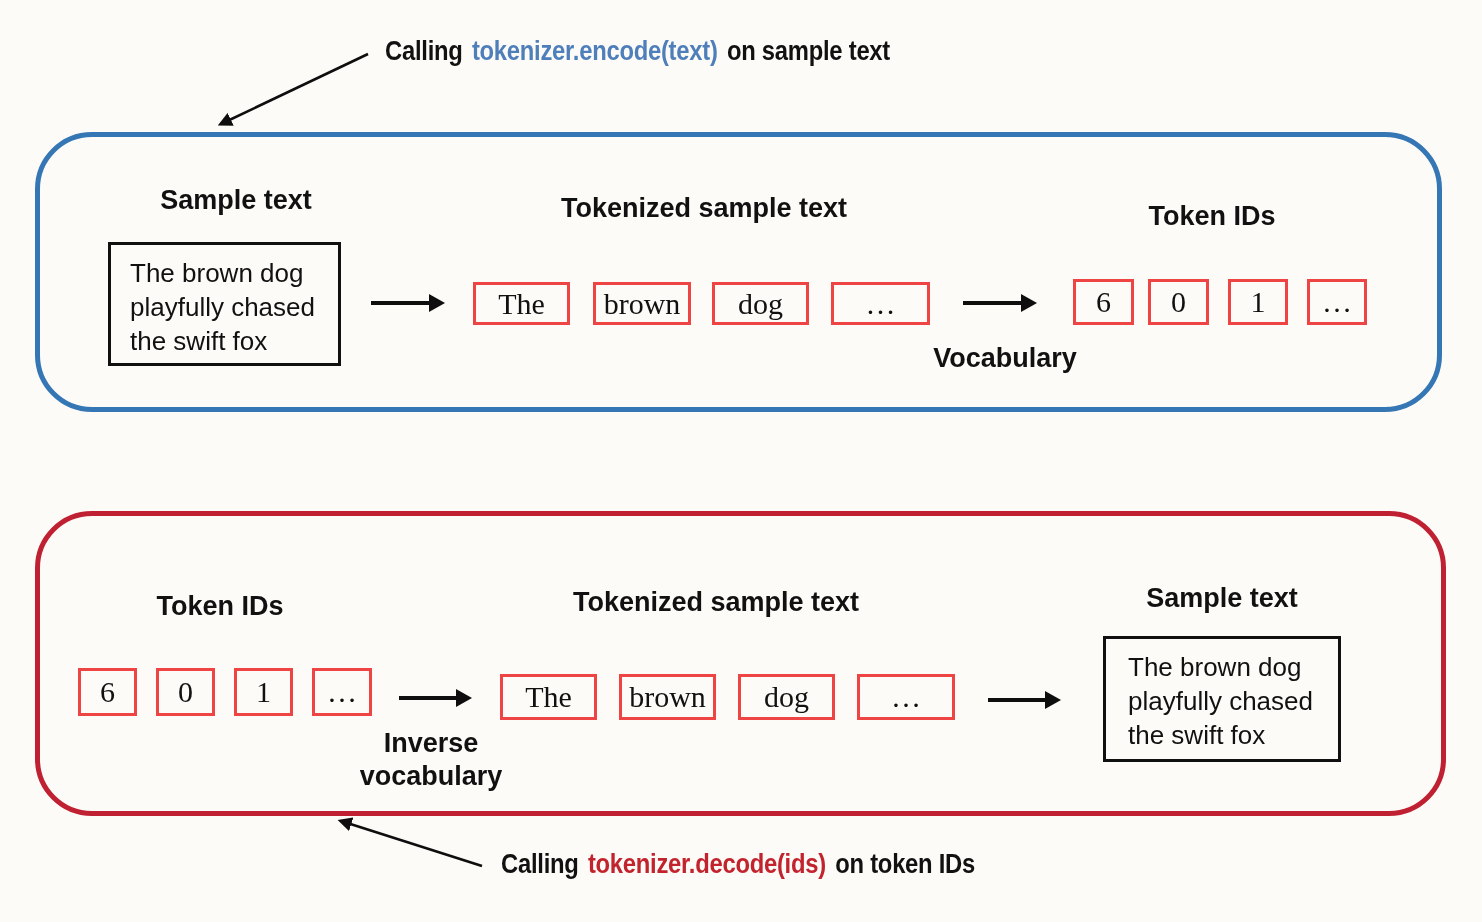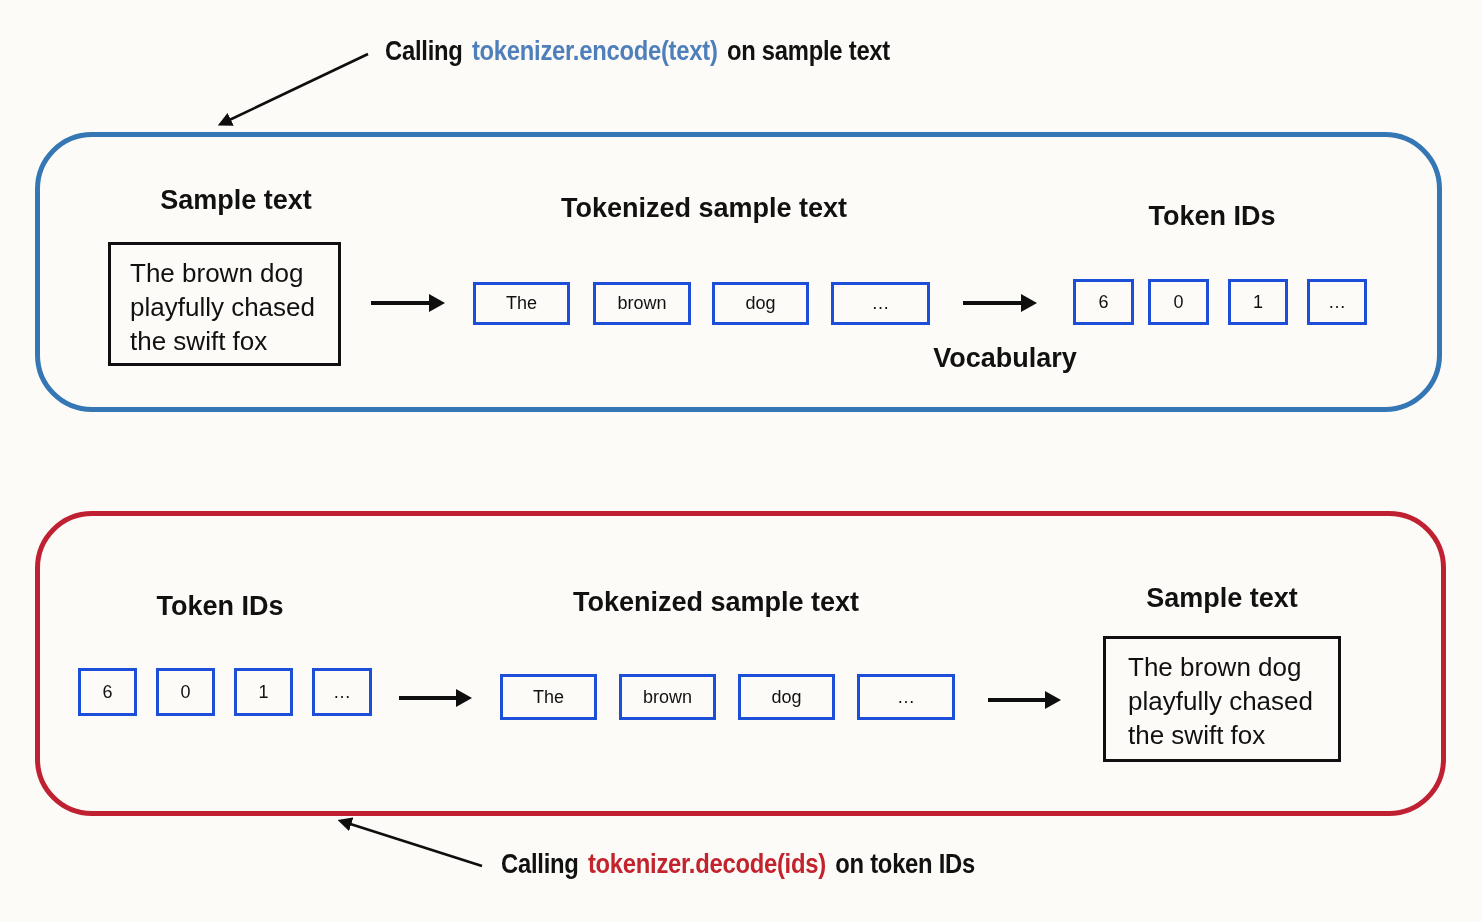--- a/index.html
+++ b/index.html
@@ -46,23 +46,23 @@
   
   .maplabel{
     position:absolute;width:300px;
     font-size:27px;font-weight:700;text-align:center;
     white-space:pre-line;line-height:33px;
   }
 
   
   .tokbox{
     position:absolute;
-    border:3px solid #1d4ed8;
+    border:3px solid #ef4444;
     display:flex;align-items:center;justify-content:center;
-    font-size:18px;font-weight:400;
+    font-size:30px;font-weight:400;font-family:Liberation Serif, serif;
   }
 
   
   .samplebox{
     position:absolute;
     border:3px solid #101010;
     font-size:26px;line-height:34px;
     padding:11px 17px 0 19px;
     white-space:pre-line;
   }
@@ -133,20 +133,22 @@
   <div class="panel red" style="left:35px;top:511px;width:1411px;height:305px;"></div>
 
   <div class="hdr" style="left:70px;top:591px;">Token IDs</div>
 
   <div class="tokbox" style="left:78px;top:668px;width:59px;height:48px;">6</div>
   <div class="tokbox" style="left:156px;top:668px;width:59px;height:48px;">0</div>
   <div class="tokbox" style="left:234px;top:668px;width:59px;height:48px;">1</div>
   <div class="tokbox" style="left:312px;top:668px;width:60px;height:48px;">…</div>
 
   <div class="flow" style="left:399px;top:696px;width:57px;"></div>
+  <div class="maplabel" style="left:281px;top:727px;">Inverse
+vocabulary</div>
 
   <div class="hdr" style="left:566px;top:587px;">Tokenized sample text</div>
 
   <div class="tokbox" style="left:500px;top:674px;width:97px;height:46px;">The</div>
   <div class="tokbox" style="left:619px;top:674px;width:97px;height:46px;">brown</div>
   <div class="tokbox" style="left:738px;top:674px;width:97px;height:46px;">dog</div>
   <div class="tokbox" style="left:857px;top:674px;width:98px;height:46px;">…</div>
 
   <div class="flow" style="left:988px;top:698px;width:57px;"></div>
 

